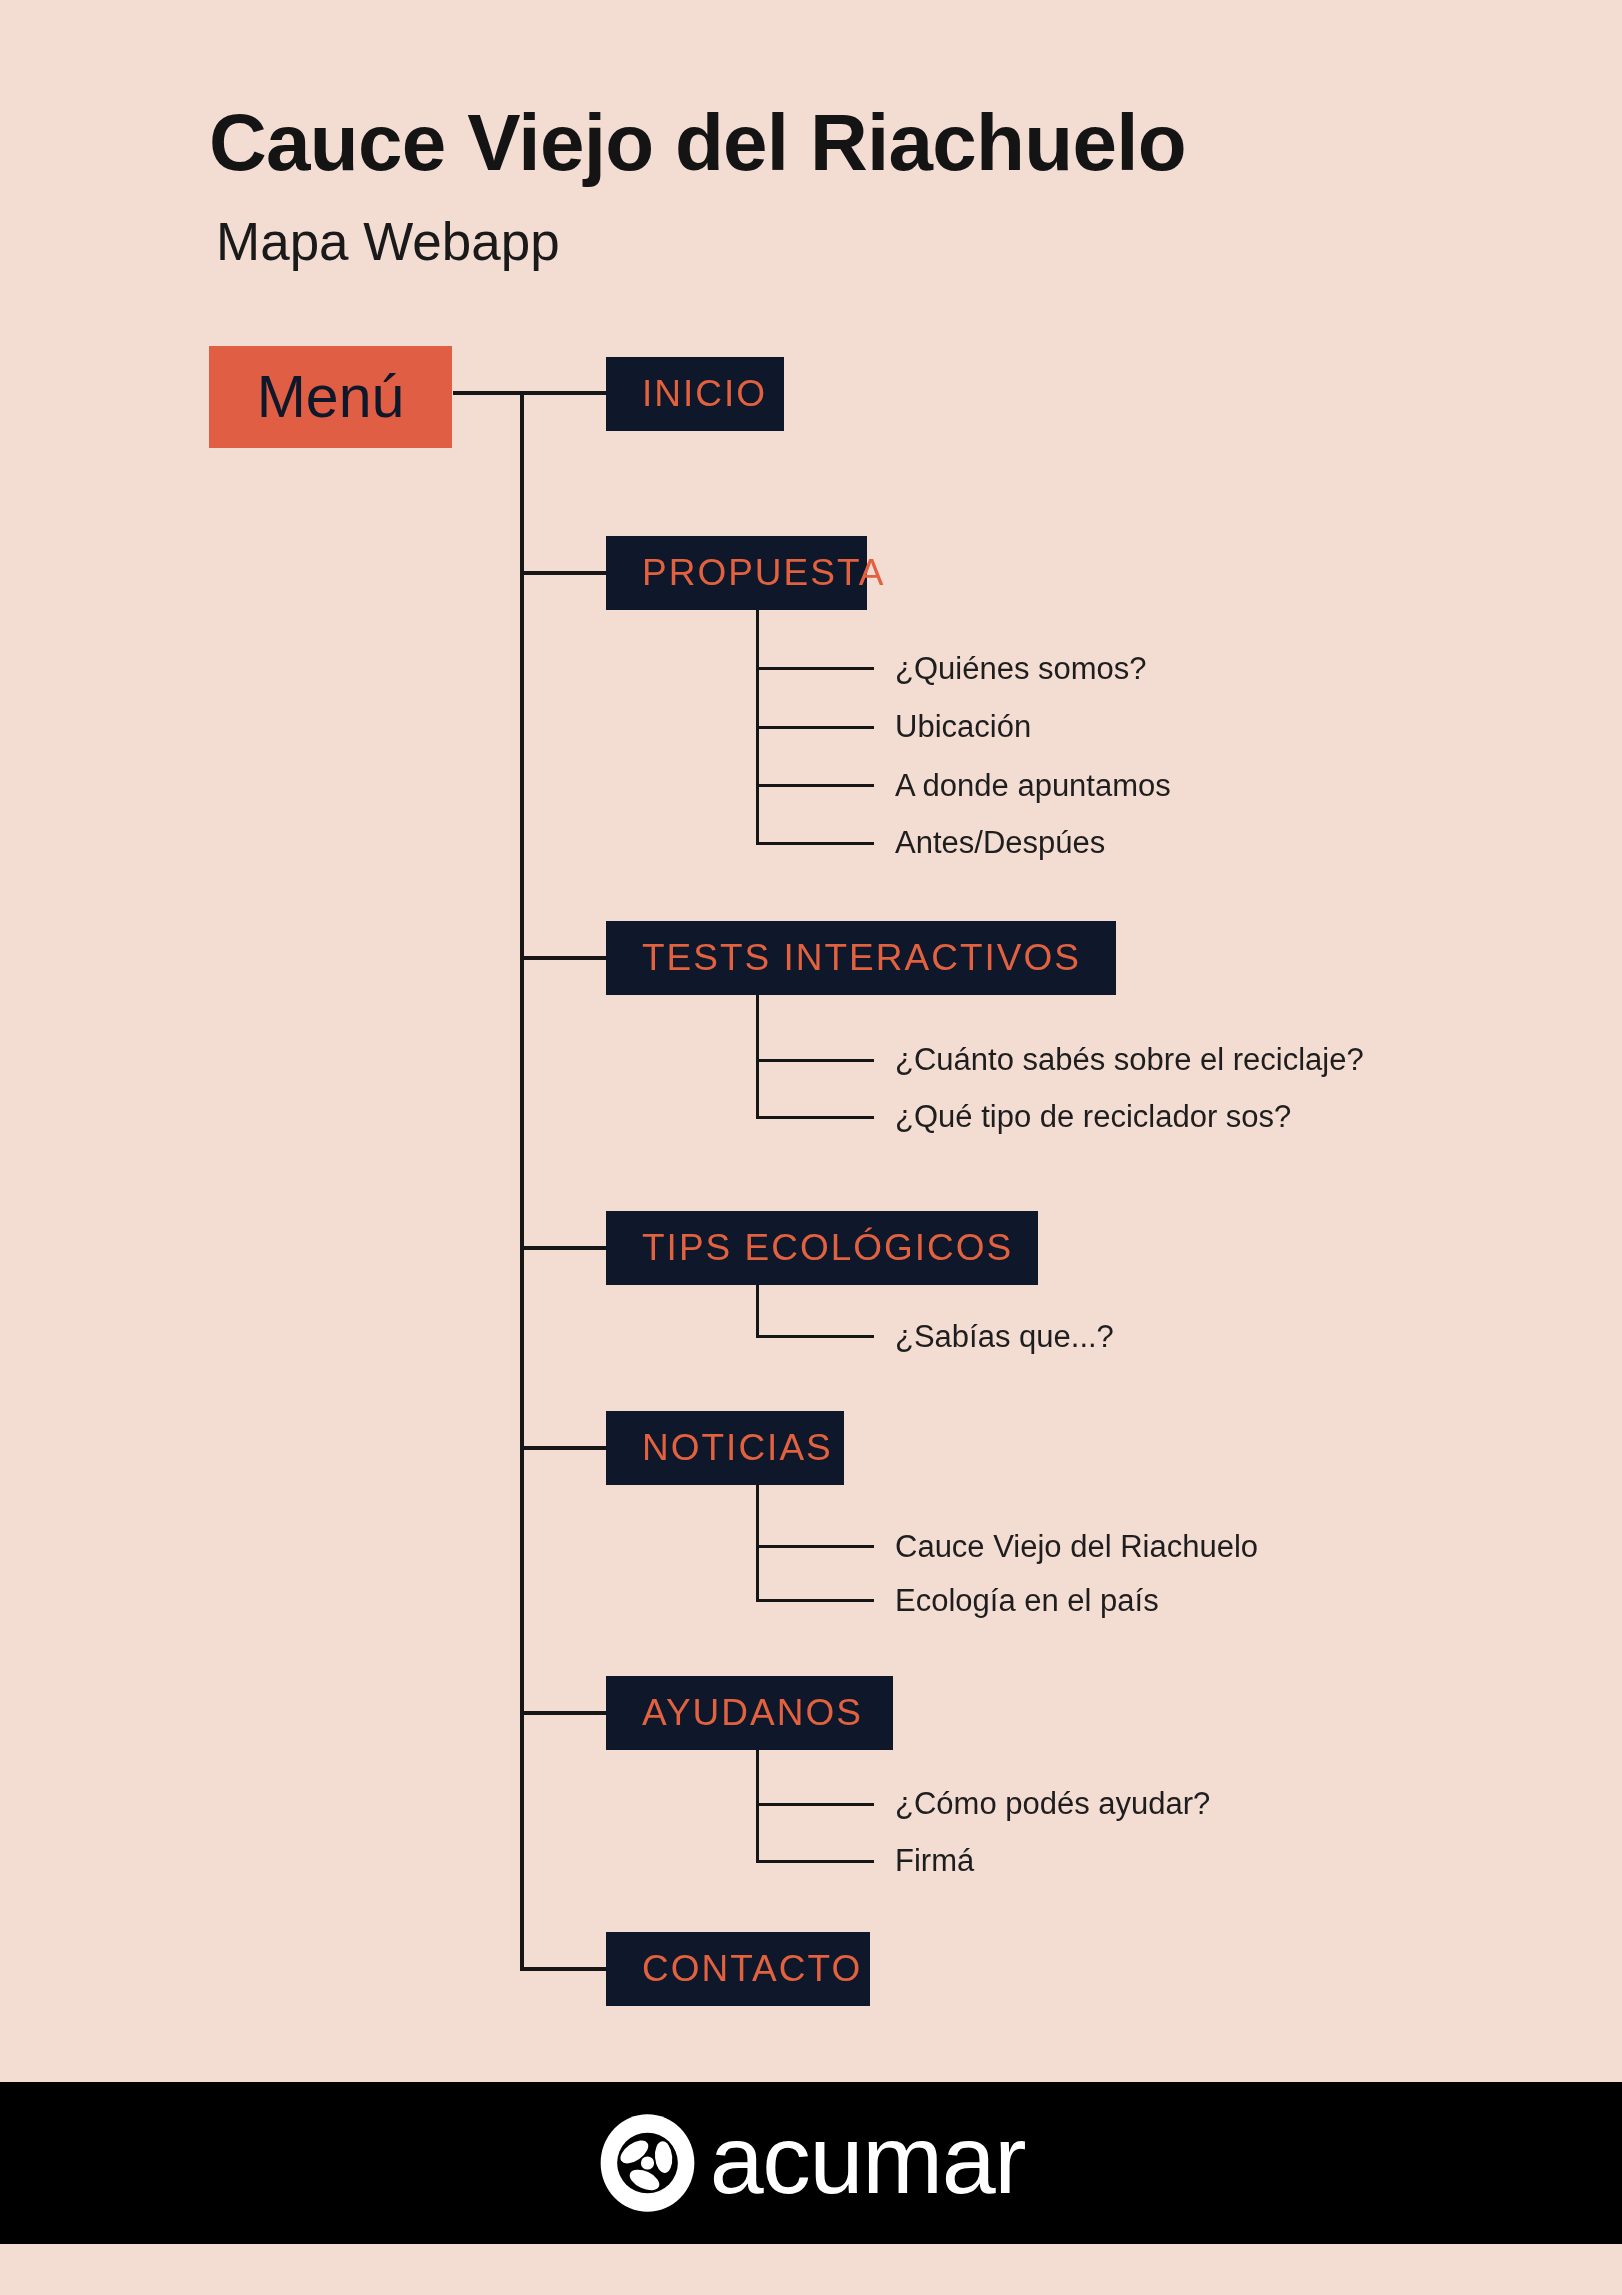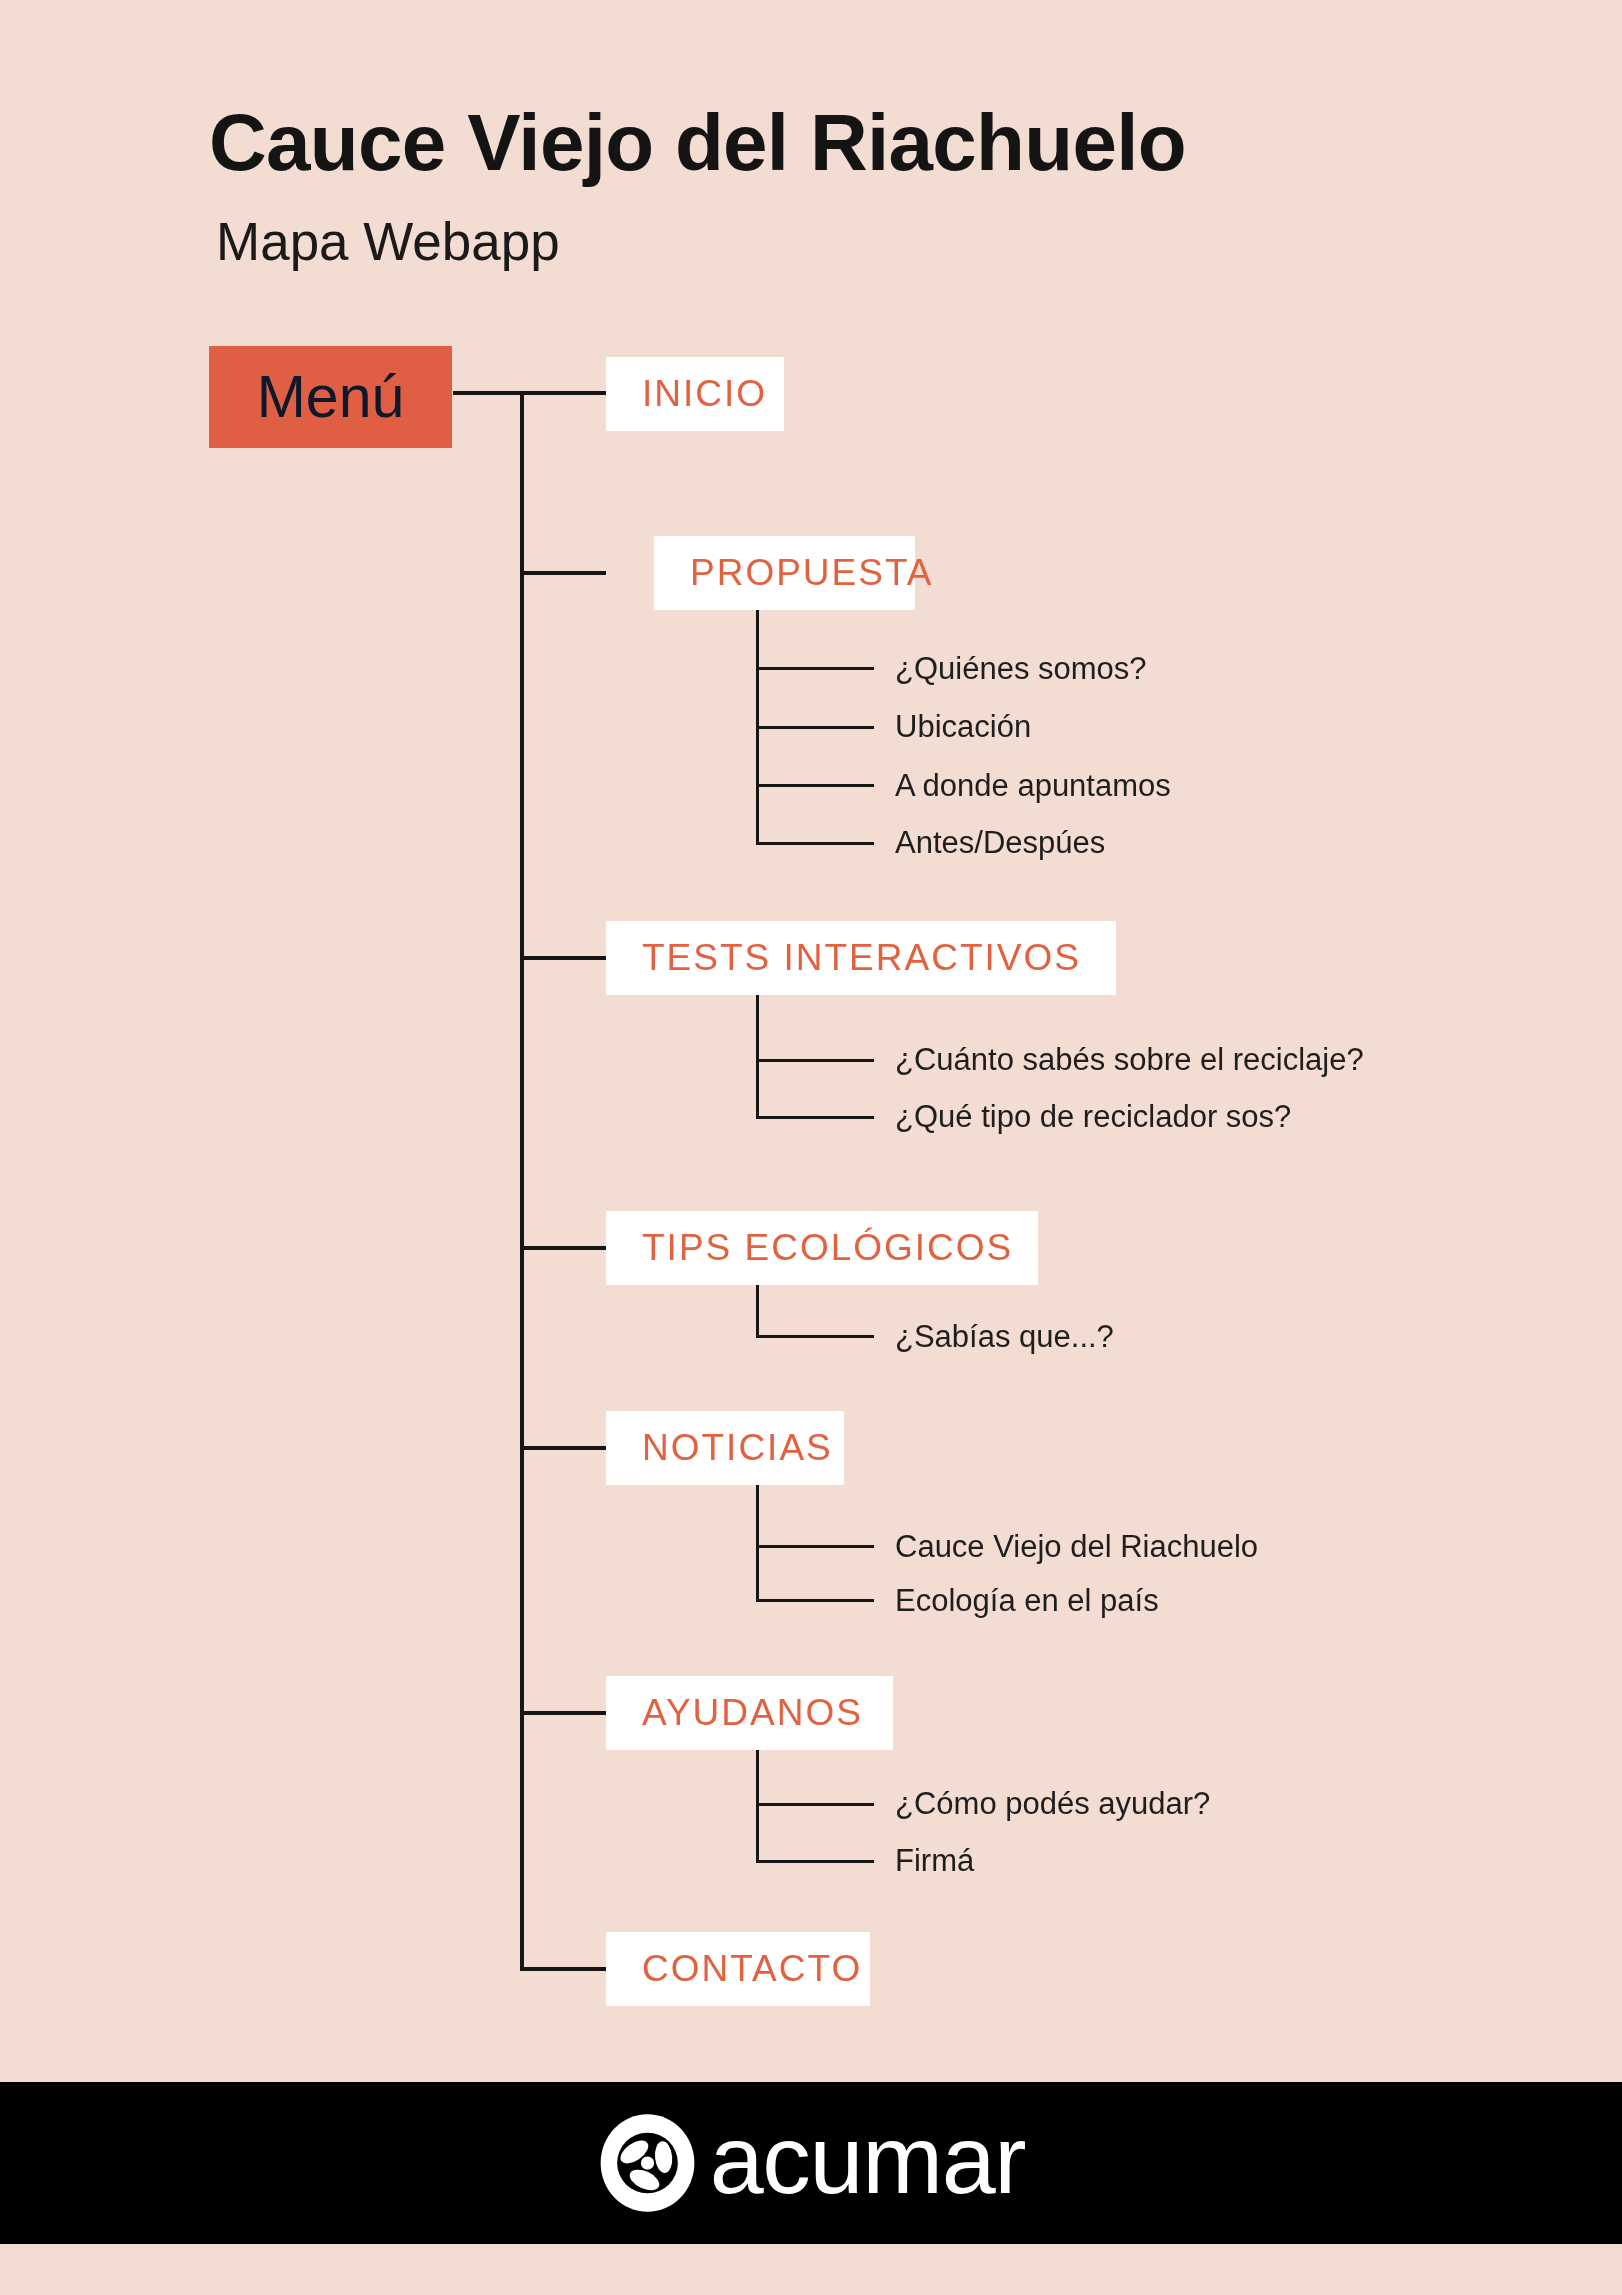--- a/index.html
+++ b/index.html
@@ -19,21 +19,21 @@
     position:absolute;left:216px;top:211px;
     font-size:53px;font-weight:300;color:#1a1a1a;margin:0;
   }
   .menu-node{
     position:absolute;left:209px;top:346px;width:243px;height:102px;
     background:#e05e43;display:flex;align-items:center;justify-content:center;
   }
   .menu-node span{color:#0f172a;font-size:59px;font-weight:400;}
   .hline,.vline{position:absolute;background:#161616;}
   .node{
-    position:absolute;left:606px;height:74px;background:#ffffff;
+    position:absolute;left:606px;height:74px;background:#0f172a;
     display:flex;align-items:center;padding-left:36px;box-sizing:border-box;
   }
   .node span{
     color:#e2613f;font-size:37px;font-weight:400;letter-spacing:2px;
     white-space:nowrap;
   }
   .leaf{
     position:absolute;left:895px;height:39px;line-height:39px;
     font-size:31px;font-weight:300;color:#1e1e1e;white-space:nowrap;
   }
@@ -63,21 +63,21 @@
   <div class="hline" style="left:520px;top:571px;width:86px;height:3.9px;"></div>
   <div class="hline" style="left:520px;top:956px;width:86px;height:3.9px;"></div>
   <div class="hline" style="left:520px;top:1246px;width:86px;height:3.9px;"></div>
   <div class="hline" style="left:520px;top:1446px;width:86px;height:3.9px;"></div>
   <div class="hline" style="left:520px;top:1711px;width:86px;height:3.9px;"></div>
   <div class="hline" style="left:520px;top:1967px;width:86px;height:3.9px;"></div>
 
   <div class="node" style="top:357px;width:178px;">
     <span>INICIO</span>
   </div>
-  <div class="node" style="top:536px;width:261px;margin-left:48px;">
+  <div class="node" style="top:536px;width:261px;">
     <span>PROPUESTA</span>
   </div>
   <div class="node" style="top:921px;width:510px;">
     <span>TESTS INTERACTIVOS</span>
   </div>
   <div class="node" style="top:1211px;width:432px;">
     <span>TIPS ECOLÓGICOS</span>
   </div>
   <div class="node" style="top:1411px;width:238px;">
     <span>NOTICIAS</span>

